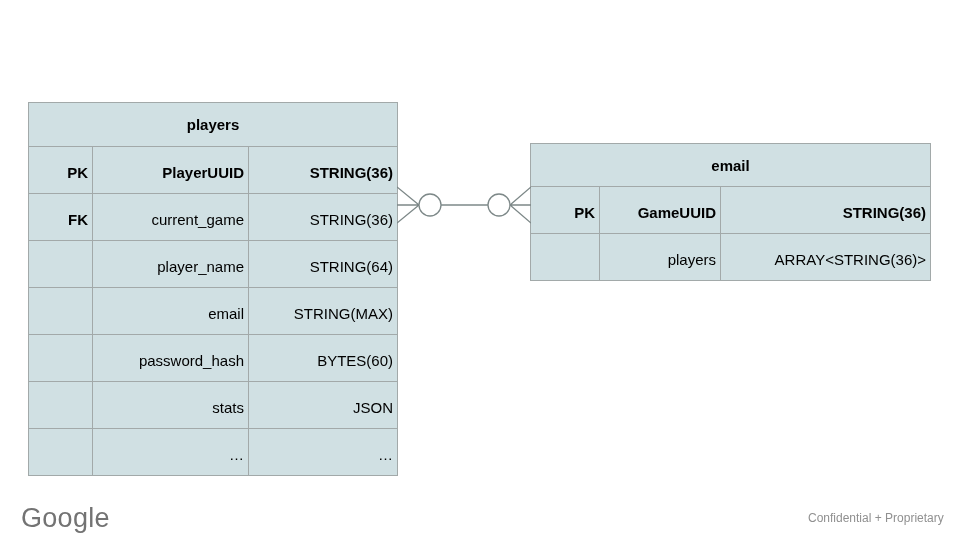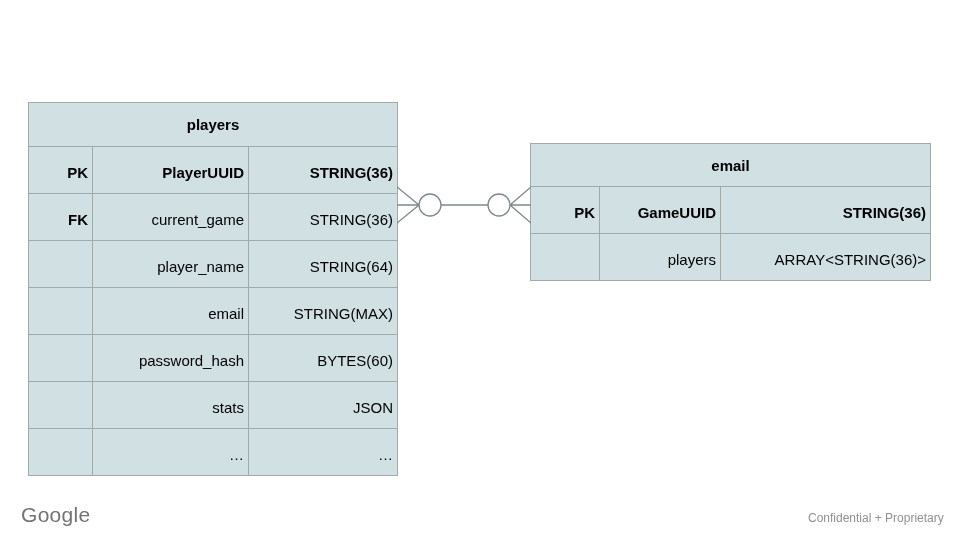--- a/index.html
+++ b/index.html
@@ -46,21 +46,21 @@
   }
   .connector circle {
     stroke: var(--connector_color, #7d8888);
     stroke-width: 1.3;
     fill: #ffffff;
   }
 
   .google-logo {
     position: absolute;
     left: 21px; top: 503px;
-    font-size: 21px;
+    font-size: 27px;
     letter-spacing: 0.3px;
     color: var(--brand_color, #737373);
   }
   .confidential {
     position: absolute;
     left: 808px; top: 511px;
     font-size: 12px;
     color: var(--confidential_color, #909090);
   }
 </style>

